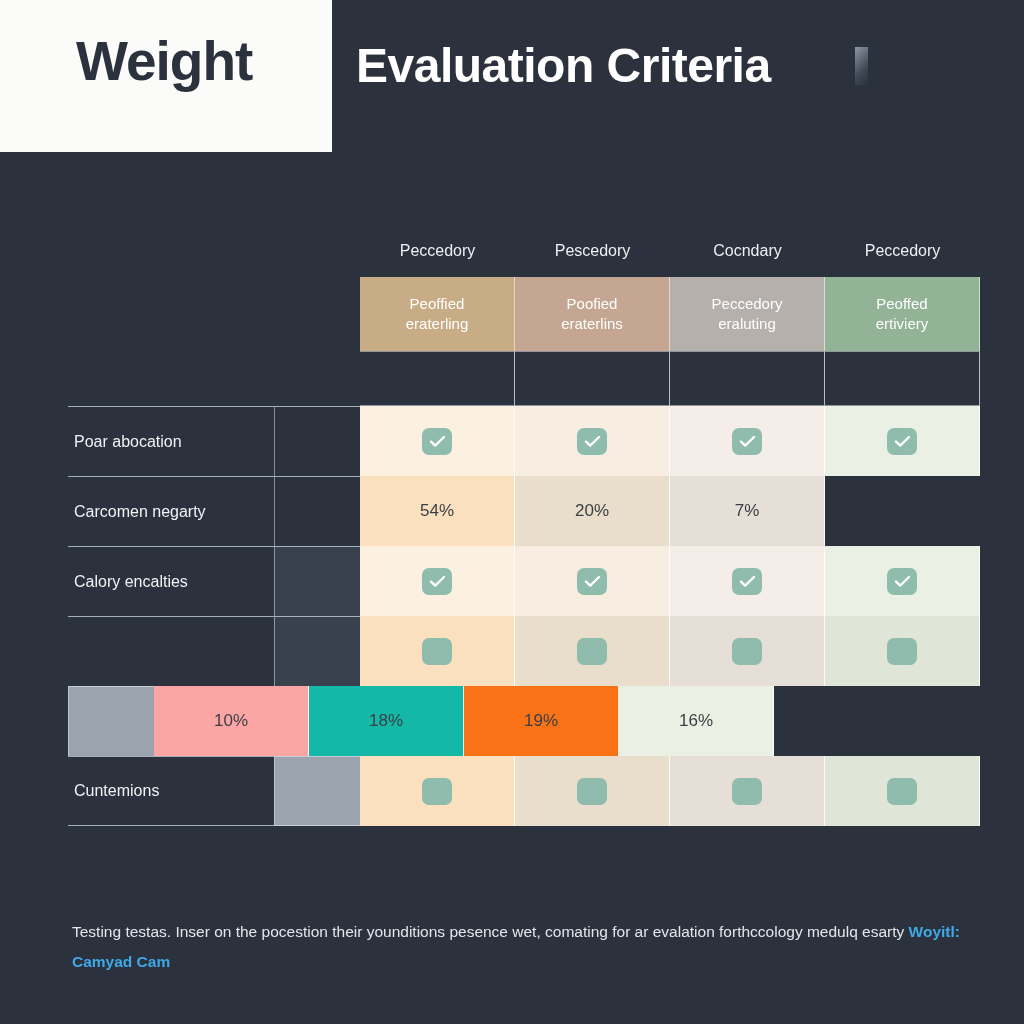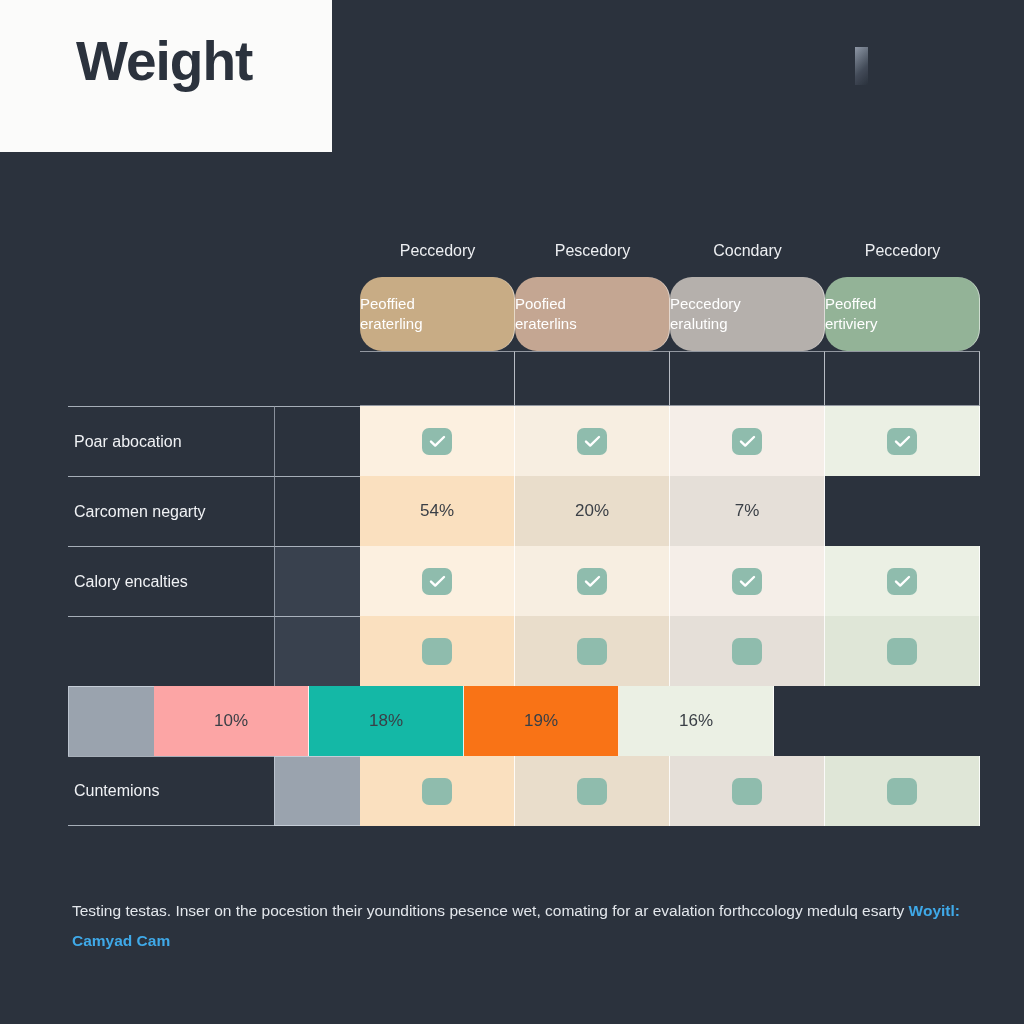--- a/index.html
+++ b/index.html
@@ -80,27 +80,26 @@
     justify-content: center;
     color: #EDEFF2;
     font-size: 16px;
   }
 
   
   #row-bands { height: 74px; }
   #row-bands .c-data {
     display: flex;
     flex-direction: column;
-    align-items: flex-start;
+    align-items: center;
     justify-content: center;
     color: #FFFFFF;
     font-size: 15px;
     line-height: 1.35;
     border-right: 1px solid rgba(255,255,255,0.55);
-    border-radius: 22px;
   }
   #row-bands .c-data:first-of-type { border-left: 1px solid rgba(255,255,255,0.35); }
 
   
   #row-spacer { height: 55px; }
   #row-spacer .c-data {
     background: #2B323D;
     border-right: 1px solid rgba(230,235,242,0.75);
     border-top: 1px solid rgba(230,235,242,0.55);
     border-bottom: 1px solid rgba(230,235,242,0.55);
@@ -140,38 +139,39 @@
     background: #8FBCAD;
     display: flex;
     align-items: center;
     justify-content: center;
   }
   .check-badge svg { display: block; }
 
   
   #footer {
     position: absolute;
-    left: 72px; top: 896px;
+    left: 72px; top: 917px;
     width: 890px;
     color: #E3E7EC;
     font-size: 15.5px;
     line-height: 30px;
   }
   #footer-link {
     color: #3FA9E8;
     font-weight: bold;
   }
 </style>
 </head>
 <body>
 
 <div id="header-band">
   <div id="weight-plate">
     <div id="weight-title">Weight</div>
   </div>
+  <div id="main-title">Evaluation Criteria</div>
   <div id="cursor-artifact"></div>
 </div>
 
 <div id="table">
 
   <div class="grid-row" id="row-colheads">
     <div class="c-label"></div>
     <div class="c-narrow"></div>
   <div class="c-data">Peccedory</div>
       <div class="c-data">Pescedory</div>

